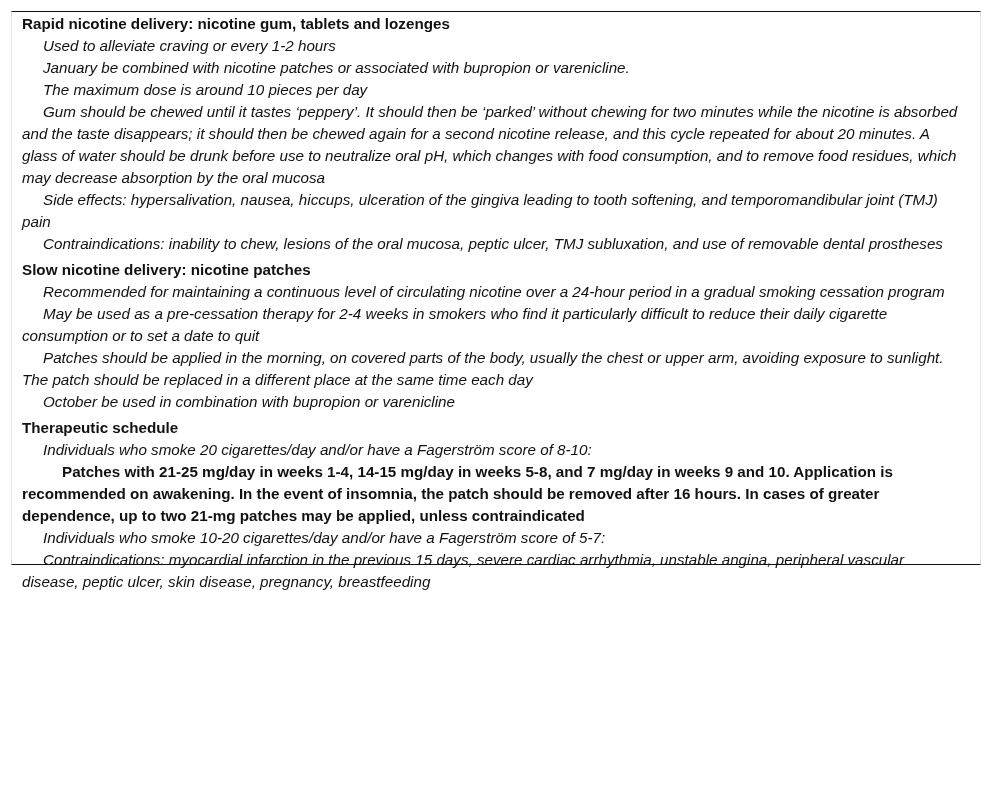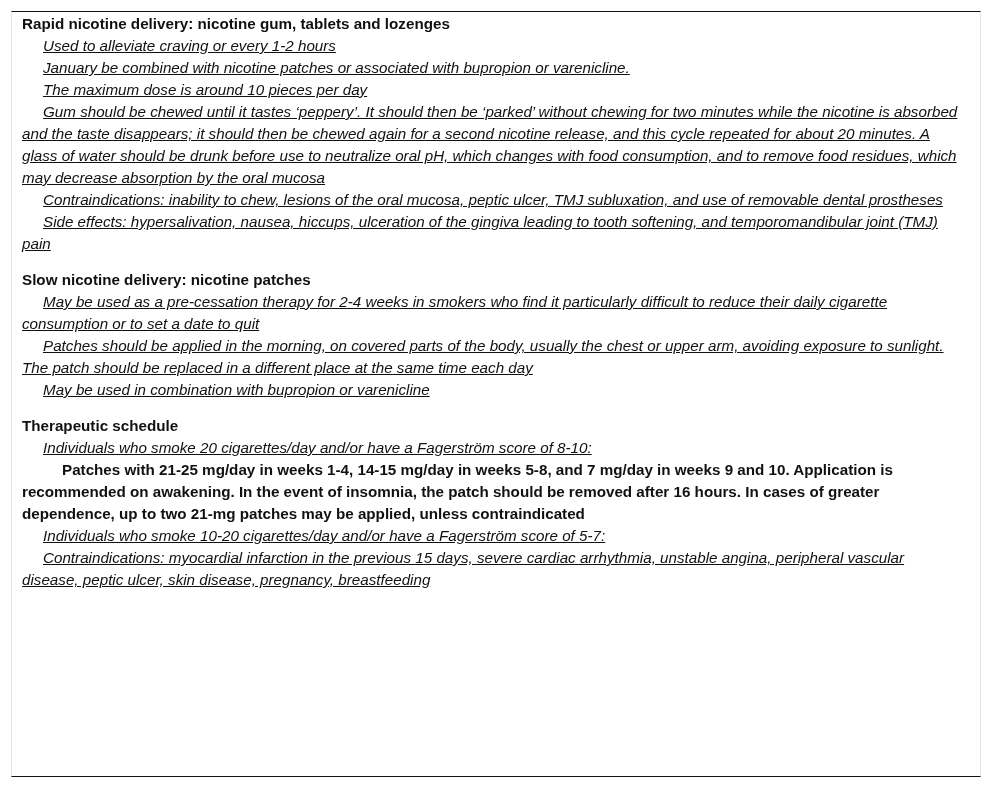--- a/index.html
+++ b/index.html
@@ -12,75 +12,75 @@
       height: 789px;
       position: relative;
       font-family: "Liberation Sans", sans-serif;
       color: #111111;
     }
     .table-box {
       position: absolute;
       left: 11px;
       top: 11px;
       width: 970px;
-      height: 766px;
+      height: 554px;
       border-top: 1px solid #111111;
       border-bottom: 1px solid #111111;
       border-left: 1px solid #e4e4e4;
       border-right: 1px solid #e4e4e4;
       box-sizing: border-box;
     }
     .cell {
       position: absolute;
       left: 10px;
       top: 1px;
       width: 940px;
       font-size: 15.2px;
       line-height: 22px;
     }
     .section { margin: 0; }
-    .section + .section { margin-top: 14px; }
+    .section + .section { margin-top: 4px; }
     .heading {
       font-weight: bold;
       display: block;
     }
     .item {
       display: block;
       font-style: italic;
       text-indent: 21px;
-      text-decoration: underline;
     }
     .sub {
       display: block;
       font-style: normal;
       text-indent: 40px;
       font-weight: bold;
     }
   </style>
 </head>
 <body>
 
 <div class="table-box">
   <div class="cell">
 
     <div class="section">
       <span class="heading">Rapid nicotine delivery: nicotine gum, tablets and lozenges</span>
       <span class="item">Used to alleviate craving or every 1-2 hours</span>
       <span class="item">January be combined with nicotine patches or associated with bupropion or varenicline.</span>
       <span class="item">The maximum dose is around 10 pieces per day</span>
       <span class="item">Gum should be chewed until it tastes ‘peppery’. It should then be ‘parked’ without chewing for two minutes while the nicotine is absorbed and the taste disappears; it should then be chewed again for a second nicotine release, and this cycle repeated for about 20 minutes. A glass of water should be drunk before use to neutralize oral pH, which changes with food consumption, and to remove food residues, which may decrease absorption by the oral mucosa</span>
+      <span class="item">Side effects: hypersalivation, nausea, hiccups, ulceration of the gingiva leading to tooth softening, and temporomandibular joint (TMJ) pain</span>
       <span class="item">Contraindications: inability to chew, lesions of the oral mucosa, peptic ulcer, TMJ subluxation, and use of removable dental prostheses</span>
-      <span class="item">Side effects: hypersalivation, nausea, hiccups, ulceration of the gingiva leading to tooth softening, and temporomandibular joint (TMJ) pain</span>
     </div>
 
     <div class="section">
       <span class="heading">Slow nicotine delivery: nicotine patches</span>
+      <span class="item">Recommended for maintaining a continuous level of circulating nicotine over a 24-hour period in a gradual smoking cessation program</span>
       <span class="item">May be used as a pre-cessation therapy for 2-4 weeks in smokers who find it particularly difficult to reduce their daily cigarette consumption or to set a date to quit</span>
       <span class="item">Patches should be applied in the morning, on covered parts of the body, usually the chest or upper arm, avoiding exposure to sunlight. The patch should be replaced in a different place at the same time each day</span>
-      <span class="item">May be used in combination with bupropion or varenicline</span>
+      <span class="item">October be used in combination with bupropion or varenicline</span>
     </div>
 
     <div class="section">
       <span class="heading">Therapeutic schedule</span>
       <span class="item">Individuals who smoke 20 cigarettes/day and/or have a Fagerström score of 8-10:</span>
       <span class="sub">Patches with 21-25 mg/day in weeks 1-4, 14-15 mg/day in weeks 5-8, and 7 mg/day in weeks 9 and 10. Application is recommended on awakening. In the event of insomnia, the patch should be removed after 16 hours. In cases of greater dependence, up to two 21-mg patches may be applied, unless contraindicated</span>
       <span class="item">Individuals who smoke 10-20 cigarettes/day and/or have a Fagerström score of 5-7:</span>
       <span class="item">Contraindications: myocardial infarction in the previous 15 days, severe cardiac arrhythmia, unstable angina, peripheral vascular disease, peptic ulcer, skin disease, pregnancy, breastfeeding</span>
     </div>
 

